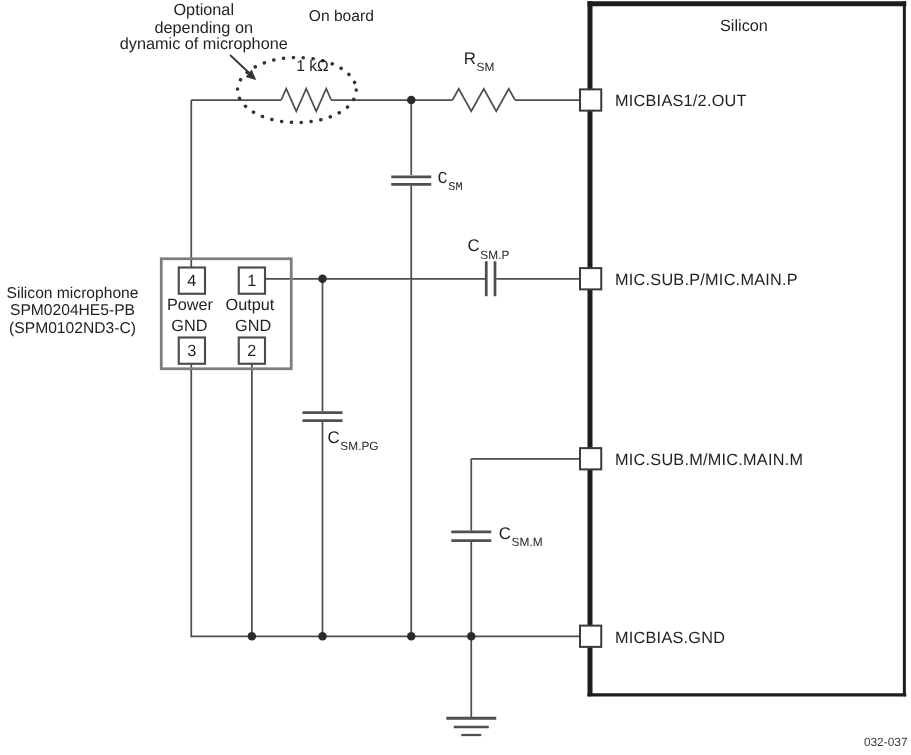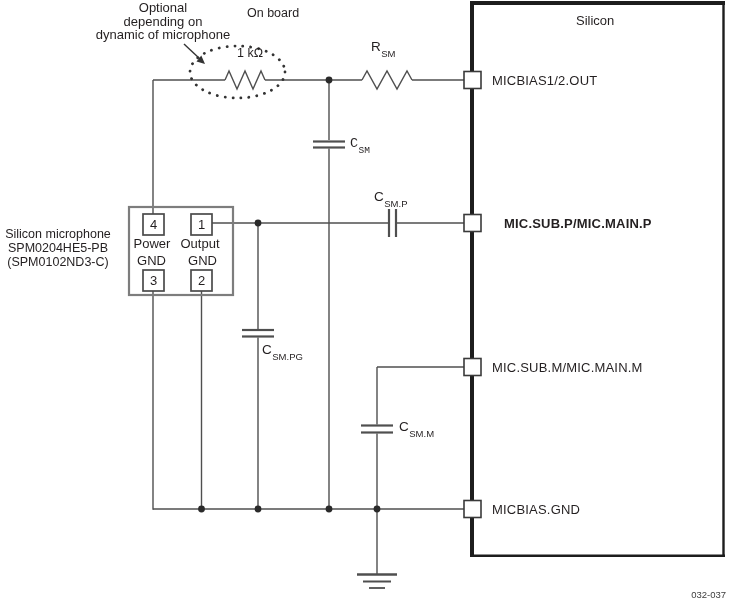--- a/index.html
+++ b/index.html
@@ -130,21 +130,21 @@
 
   <div class="lbl cx" style="left:250px;top:46px;font-size:12.5px;">1 kΩ</div>
 
   <div class="lbl comp" style="left:371px;top:39px;">
     <span>R</span><sub>SM</sub>
   </div>
 
   <div class="lbl" style="left:576px;top:13px;">Silicon</div>
 
   <div class="lbl pin-label" style="left:492px;top:72.5px;">MICBIAS1/2.OUT</div>
-  <div class="lbl pin-label" style="left:504px;top:215.5px;font-weight:bold;">MIC.SUB.P/MIC.MAIN.P</div>
+  <div class="lbl pin-label" style="left:492px;top:215.5px;">MIC.SUB.P/MIC.MAIN.P</div>
   <div class="lbl pin-label" style="left:492px;top:359.5px;">MIC.SUB.M/MIC.MAIN.M</div>
   <div class="lbl pin-label" style="left:492px;top:501.5px;">MICBIAS.GND</div>
 
   <div class="lbl comp" style="left:350px;top:136px;font-family:Liberation Mono, monospace;">
     <span>C</span><sub>SM</sub>
   </div>
   <div class="lbl comp" style="left:374px;top:189px;">
     <span>C</span><sub>SM.P</sub>
   </div>
   <div class="lbl comp" style="left:262px;top:342px;">

